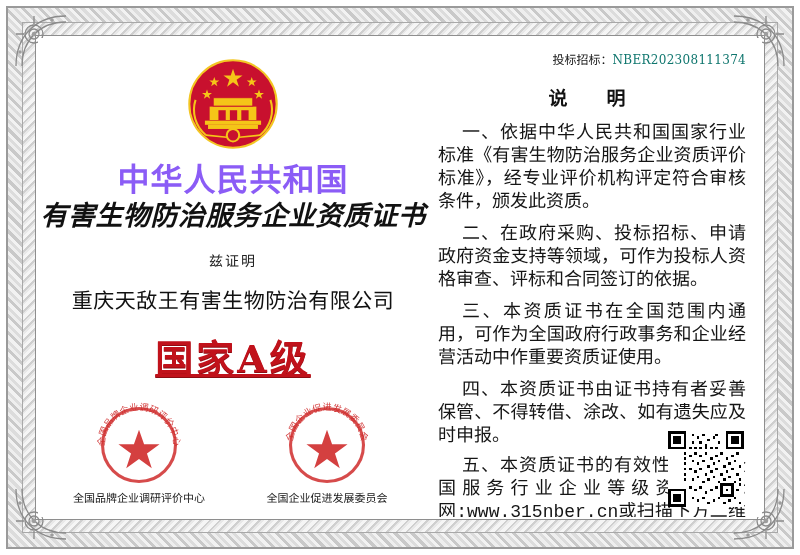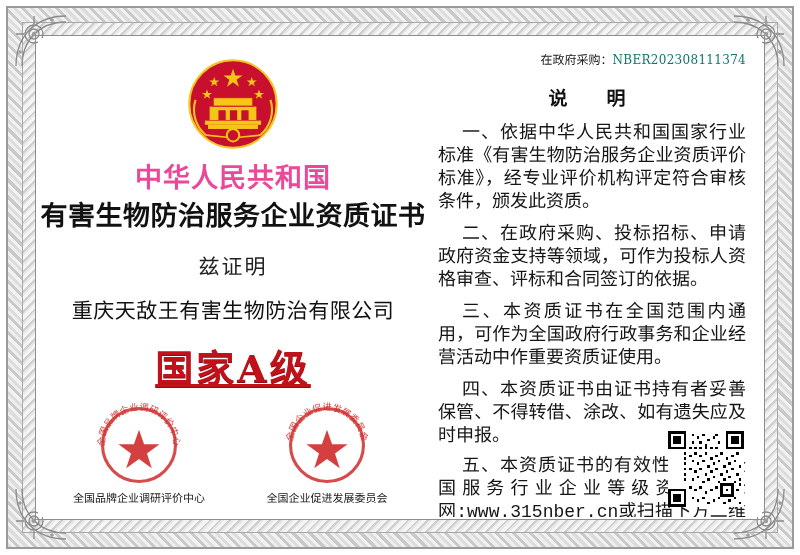--- a/index.html
+++ b/index.html
@@ -96,40 +96,41 @@
   }
   .emblem {
     width: 104px;
     height: 104px;
     display: inline-block;
   }
 
   
   .title-main {
     text-align: center;
-    color: #ec4899;
-    font-family: Liberation Mono, monospace;
+    color: #8b5cf6;
+    font-family: Liberation Serif, serif;
     font-weight: bold;
-    font-size: 27px;
+    font-size: 32px;
     letter-spacing: 1px;
     line-height: 36px;
     margin-top: 6px;
   }
   .title-sub {
     text-align: center;
     color: #111111;
     font-family: "DejaVu Serif", "Liberation Serif", serif;
     font-weight: bold;
     font-size: 27px;
     letter-spacing: 0.5px;
     line-height: 36px;
+    font-style: italic;
   }
   .zizhengming {
     text-align: center;
-    font-size: 21px;
+    font-size: 14px;
     color: #222;
     margin-top: 16px;
     letter-spacing: 2px;
     font-family: "DejaVu Serif", "Liberation Serif", serif;
   }
   .company {
     text-align: center;
     font-size: 21px;
     color: #111;
     margin-top: 14px;
@@ -366,21 +367,21 @@
             </svg>
             <div class="seal-caption">全国企业促进发展委员会</div>
           </div>
 
         </div>
       </div>
 
       <div class="right-col">
 
         <div class="cert-no">
-          <span>在政府采购：</span><span class="num">NBER202308111374</span>
+          <span>投标招标：</span><span class="num">NBER202308111374</span>
         </div>
 
         <div class="shuoming">说　明</div>
 
         <div class="clause">一、依据中华人民共和国国家行业标准《有害生物防治服务企业资质评价标准》，经专业评价机构评定符合审核条件，颁发此资质。</div>
         <div class="clause">二、在政府采购、投标招标、申请政府资金支持等领域，可作为投标人资格审查、评标和合同签订的依据。</div>
         <div class="clause">三、本资质证书在全国范围内通用，可作为全国政府行政事务和企业经营活动中作重要资质证使用。</div>
         <div class="clause">四、本资质证书由证书持有者妥善保管、不得转借、涂改、如有遗失应及时申报。</div>
         <div class="clause last">五、本资质证书的有效性可登录全国服务行业企业等级资质公示网:www.315nber.cn或扫描下方二维码网上验证真伪。</div>
 

